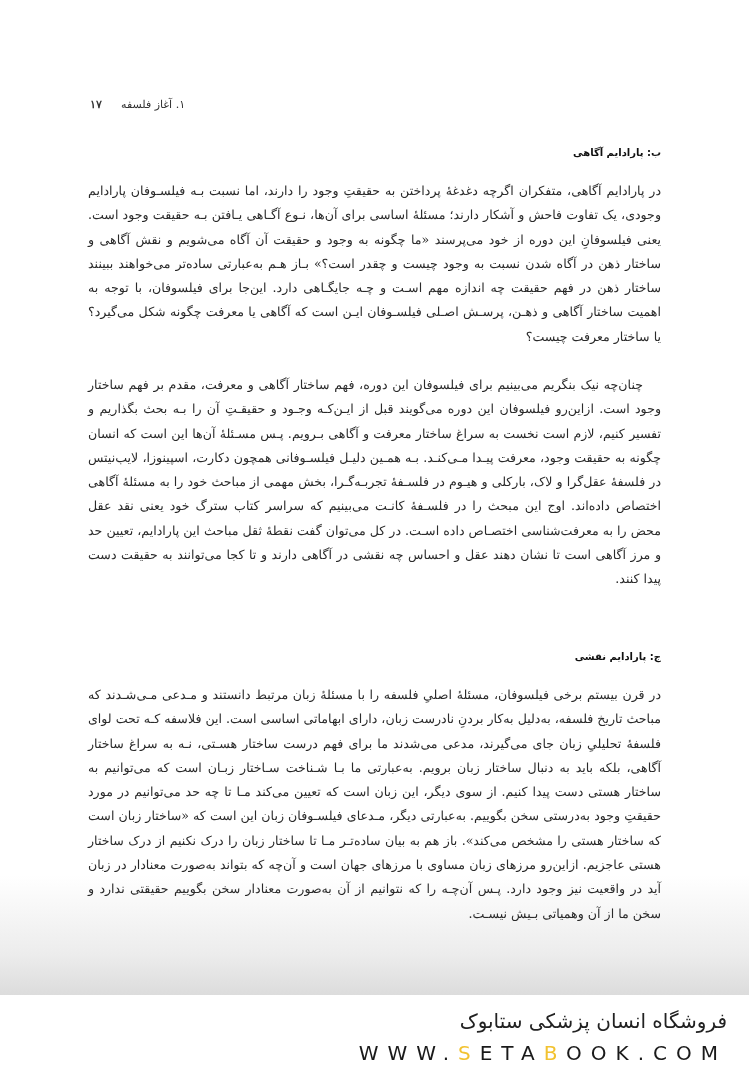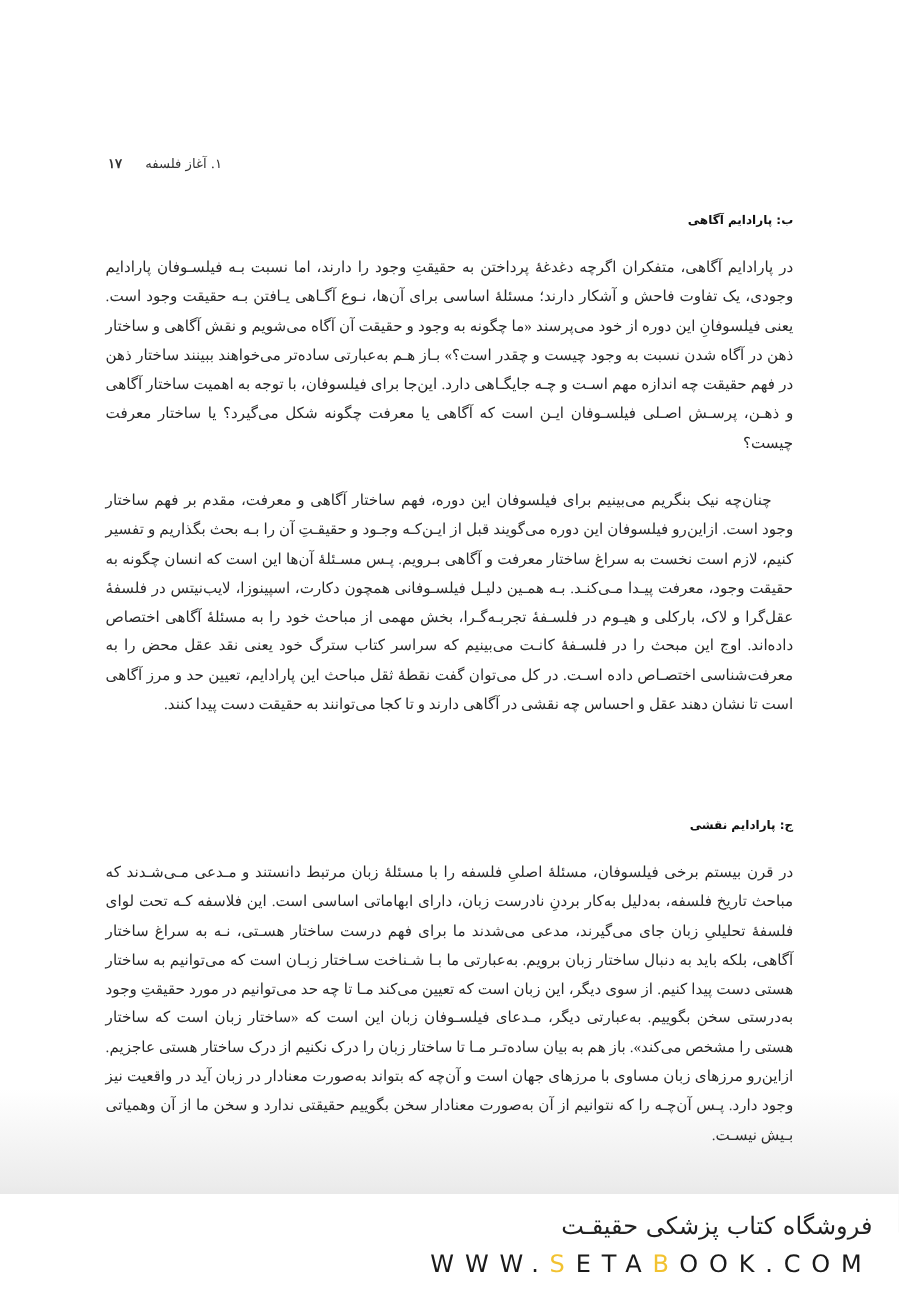--- a/index.html
+++ b/index.html
@@ -5,34 +5,32 @@
   html, body { margin: 0; padding: 0; }
   body {
     width: 749px; height: 1079px; overflow: hidden; position: relative;
     background: #ffffff;
     font-family: "DejaVu Serif", serif;
     color: #222;
   }
   .page {
     position: absolute; left: 0; top: 0; width: 749px; height: 995px;
     background: linear-gradient(to bottom, #ffffff 0%, #ffffff 88%, #ececec 96%, #dcdcdc 100%);
-    margin-top: 32px;
   }
   .rh-wrap { position: absolute; top: 98px; left: 0; width: 749px; height: 20px; }
   .rh-title { position: absolute; left: 121px; top: 0; direction: rtl; font-size: 11px; color:#333; }
   .rh-num { position: absolute; left: 90px; top: 0; font-size: 11px; font-weight: bold; color:#333; }
   .section-heading {
     position: absolute; right: 88px; direction: rtl; text-align: left;
     font-family: "DejaVu Sans", sans-serif; font-weight: bold; font-size: 10px; color: #111;
   }
   .paragraph {
     position: absolute; left: 88px; right: 88px; direction: rtl; text-align: justify;
     font-size: 12.6px; line-height: 24.3px; color: #2a2a2a;
     text-align-last: right;
-    font-family: Liberation Serif, serif;
   }
   .paragraph.indent { text-indent: 18px; }
   .footer {
     position: absolute; left: 0; top: 995px; width: 749px; height: 84px; background: #ffffff;
   }
   .footer .store-name {
     position: absolute; right: 22px; top: 14px; direction: rtl;
     font-family: "DejaVu Sans", sans-serif; font-size: 20px; color: #222;
   }
   .footer .url {
@@ -58,15 +56,15 @@
   <div class="section-heading" style="top:147px;">ب: پارادایم آگاهی</div>
   <div class="paragraph" style="top:179px;">در پارادایم آگاهی، متفکران اگرچه دغدغهٔ پرداختن به حقیقتِ وجود را دارند، اما نسبت بـه فیلسـوفان پارادایم وجودی، یک تفاوت فاحش و آشکار دارند؛ مسئلهٔ اساسی برای آن‌ها، نـوع آگـاهی یـافتن بـه حقیقت وجود است. یعنی فیلسوفانِ این دوره از خود می‌پرسند «ما چگونه به وجود و حقیقت آن آگاه می‌شویم و نقش آگاهی و ساختار ذهن در آگاه شدن نسبت به وجود چیست و چقدر است؟» بـاز هـم به‌عبارتی ساده‌تر می‌خواهند ببینند ساختار ذهن در فهم حقیقت چه اندازه مهم اسـت و چـه جایگـاهی دارد. این‌جا برای فیلسوفان، با توجه به اهمیت ساختار آگاهی و ذهـن، پرسـش اصـلی فیلسـوفان ایـن است که آگاهی یا معرفت چگونه شکل می‌گیرد؟ یا ساختار معرفت چیست؟</div>
   <div class="paragraph indent" style="top:373px;">چنان‌چه نیک بنگریم می‌بینیم برای فیلسوفان این دوره، فهم ساختار آگاهی و معرفت، مقدم بر فهم ساختار وجود است. ازاین‌رو فیلسوفان این دوره می‌گویند قبل از ایـن‌کـه وجـود و حقیقـتِ آن را بـه بحث بگذاریم و تفسیر کنیم، لازم است نخست به سراغ ساختار معرفت و آگاهی بـرویم. پـس مسـئلهٔ آن‌ها این است که انسان چگونه به حقیقت وجود، معرفت پیـدا مـی‌کنـد. بـه همـین دلیـل فیلسـوفانی همچون دکارت، اسپینوزا، لایب‌نیتس در فلسفهٔ عقل‌گرا و لاک، بارکلی و هیـوم در فلسـفهٔ تجربـه‌گـرا، بخش مهمی از مباحث خود را به مسئلهٔ آگاهی اختصاص داده‌اند. اوج این مبحث را در فلسـفهٔ کانـت می‌بینیم که سراسر کتاب سترگ خود یعنی نقد عقل محض را به معرفت‌شناسی اختصـاص داده اسـت. در کل می‌توان گفت نقطهٔ ثقل مباحث این پارادایم، تعیین حد و مرز آگاهی است تا نشان دهند عقل و احساس چه نقشی در آگاهی دارند و تا کجا می‌توانند به حقیقت دست پیدا کنند.</div>
 
   <div class="section-heading" style="top:651px;">ج: پارادایم نقشی</div>
   <div class="paragraph" style="top:683px;">در قرن بیستم برخی فیلسوفان، مسئلهٔ اصلیِ فلسفه را با مسئلهٔ زبان مرتبط دانستند و مـدعی مـی‌شـدند که مباحث تاریخ فلسفه، به‌دلیل به‌کار بردنِ نادرست زبان، دارای ابهاماتی اساسی است. این فلاسفه کـه تحت لوای فلسفهٔ تحلیلیِ زبان جای می‌گیرند، مدعی می‌شدند ما برای فهم درست ساختار هسـتی، نـه به سراغ ساختار آگاهی، بلکه باید به دنبال ساختار زبان برویم. به‌عبارتی ما بـا شـناخت سـاختار زبـان است که می‌توانیم به ساختار هستی دست پیدا کنیم. از سوی دیگر، این زبان است که تعیین می‌کند مـا تا چه حد می‌توانیم در مورد حقیقتِ وجود به‌درستی سخن بگوییم. به‌عبارتی دیگر، مـدعای فیلسـوفان زبان این است که «ساختار زبان است که ساختار هستی را مشخص می‌کند». باز هم به بیان ساده‌تـر مـا تا ساختار زبان را درک نکنیم از درک ساختار هستی عاجزیم. ازاین‌رو مرزهای زبان مساوی با مرزهای جهان است و آن‌چه که بتواند به‌صورت معنادار در زبان آید در واقعیت نیز وجود دارد. پـس آن‌چـه را که نتوانیم از آن به‌صورت معنادار سخن بگوییم حقیقتی ندارد و سخن ما از آن وهمیاتی بـیش نیسـت.</div>
 </div>
 
 <div class="footer">
 
-  <div class="store-name">فروشگاه کتاب پزشکی حقیقـت</div>
+  <div class="store-name">فروشگاه انسان پزشکی ستابوک</div>
   <div class="url"><span>WWW.</span><span class="accent">S</span><span>ETA</span><span class="accent">B</span><span>OOK.COM</span></div>
 </div>
 
 </body></html>

